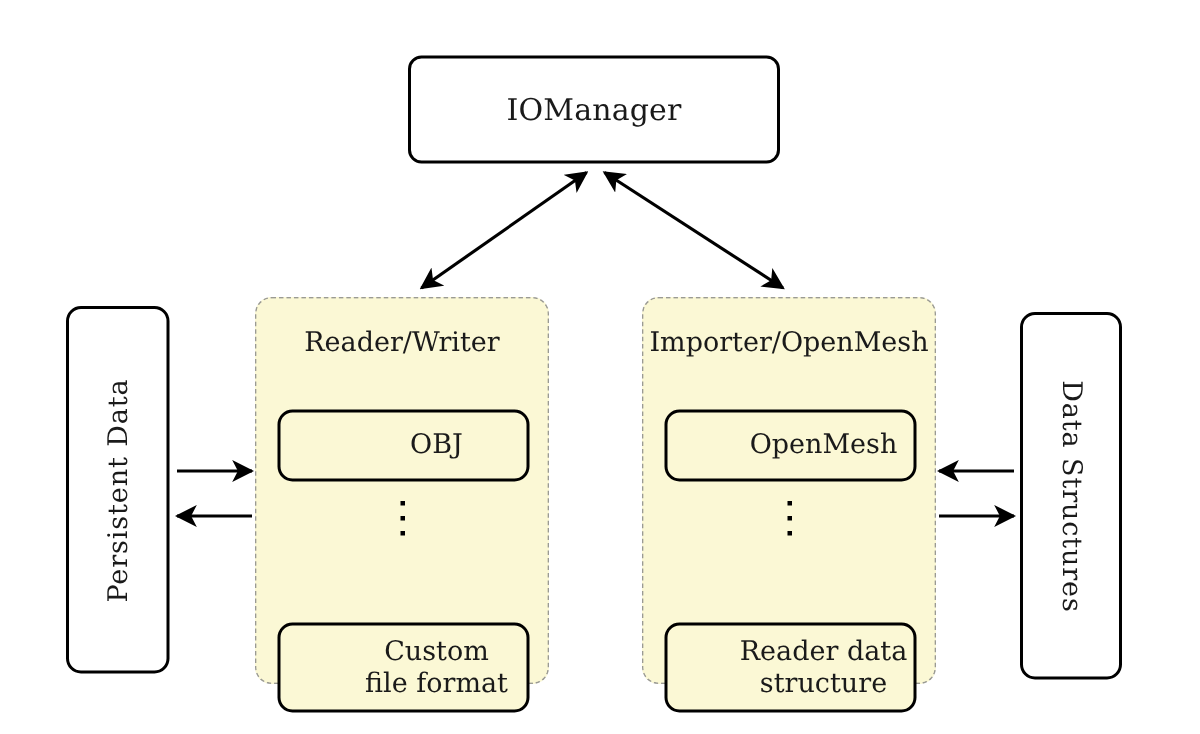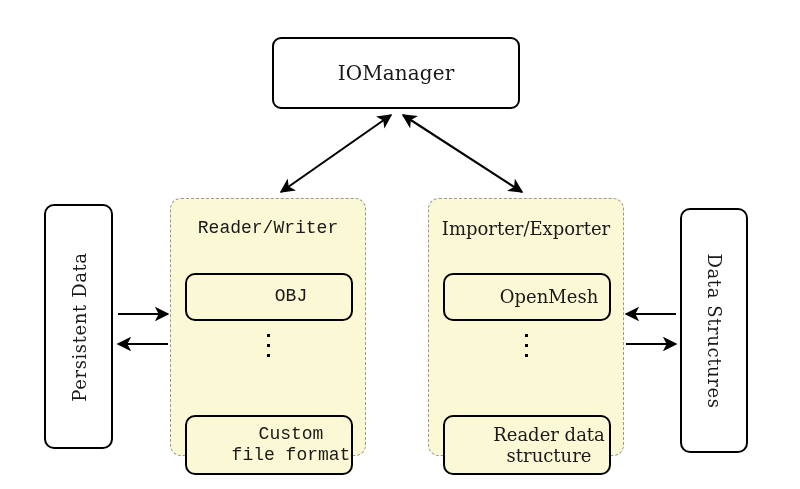--- a/index.html
+++ b/index.html
@@ -82,21 +82,20 @@
     box-sizing: border-box;
     background: #fbf8d5;
     border: 1.6px dashed #9a9a93;
     border-radius: 11px;
   }
   #panel-reader-writer {
     left: 170px;
     top: 198px;
     width: 196px;
     height: 258px;
-    font-family: Liberation Mono, monospace;
   }
   #panel-importer-exporter {
     left: 428px;
     top: 198px;
     width: 196px;
     height: 258px;
   }
   .panel-title {
     position: absolute;
     top: 19px;
@@ -209,21 +208,21 @@
 
     <div class="inner-box last">
       <span>
         <span>Custom</span><br>
         <span>file format</span>
       </span>
     </div>
   </div>
 
   <div class="panel" id="panel-importer-exporter">
-    <div class="panel-title">Importer/Exporter</div>
+    <div class="panel-title">Importer/OpenMesh</div>
 
     <div class="inner-box first">
       <span>OpenMesh</span>
     </div>
 
     <div class="vdots">
       <i></i>
         <i></i>
         <i></i>
     </div>

